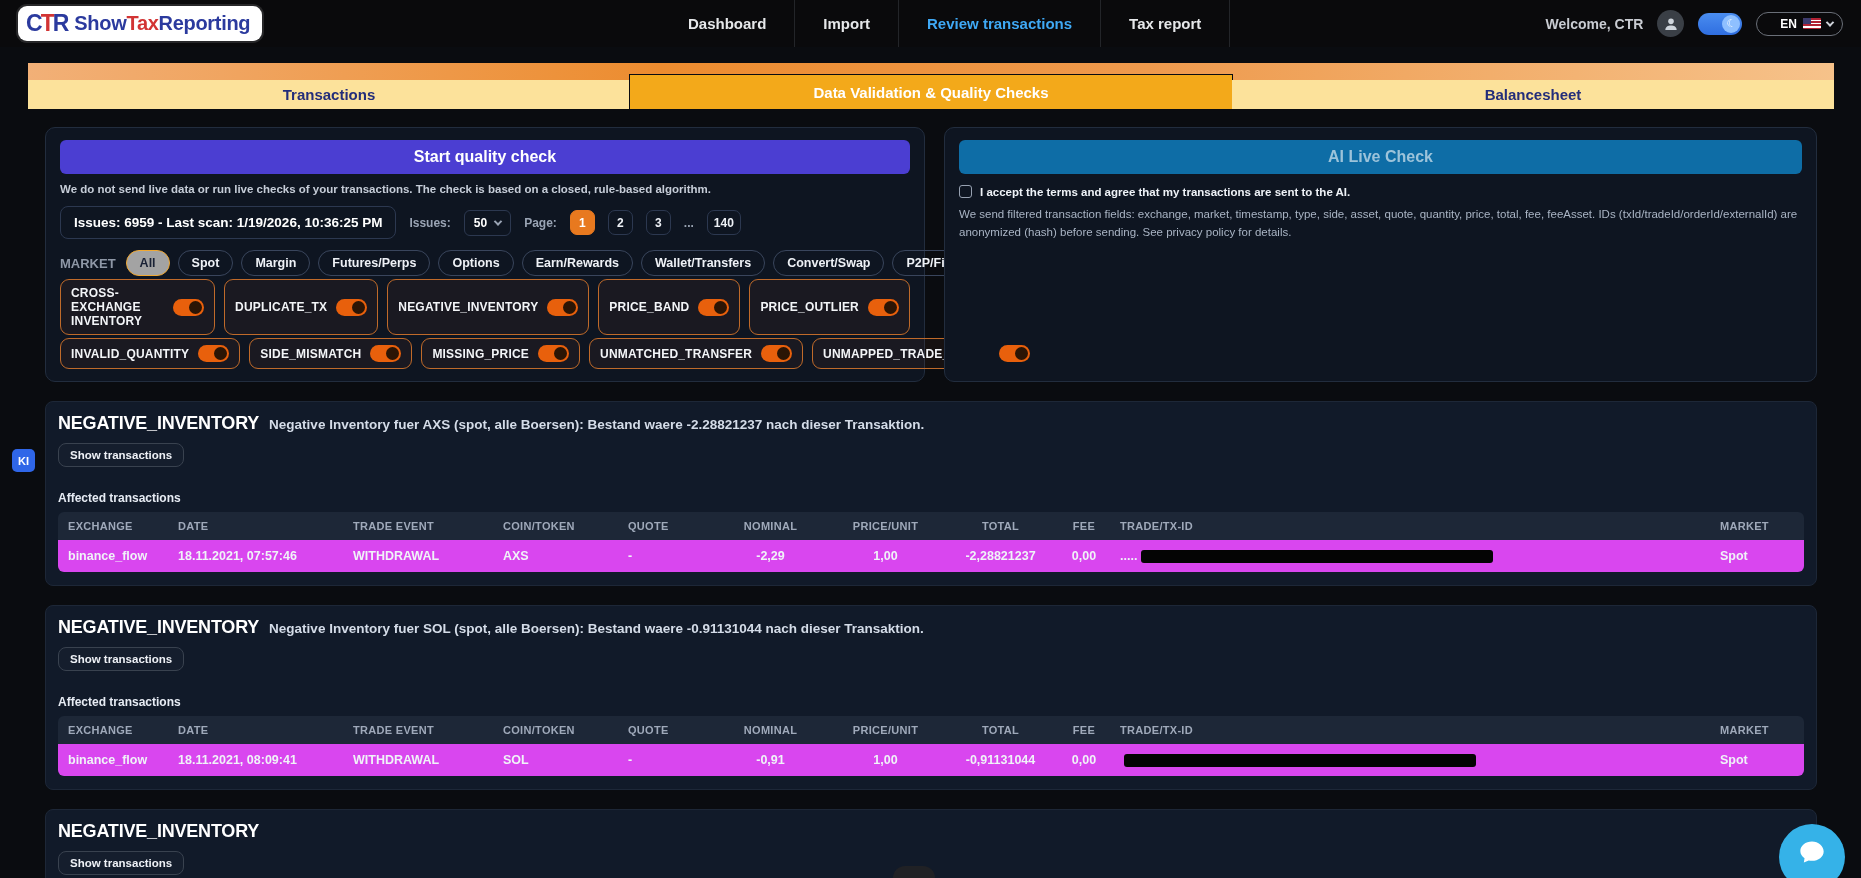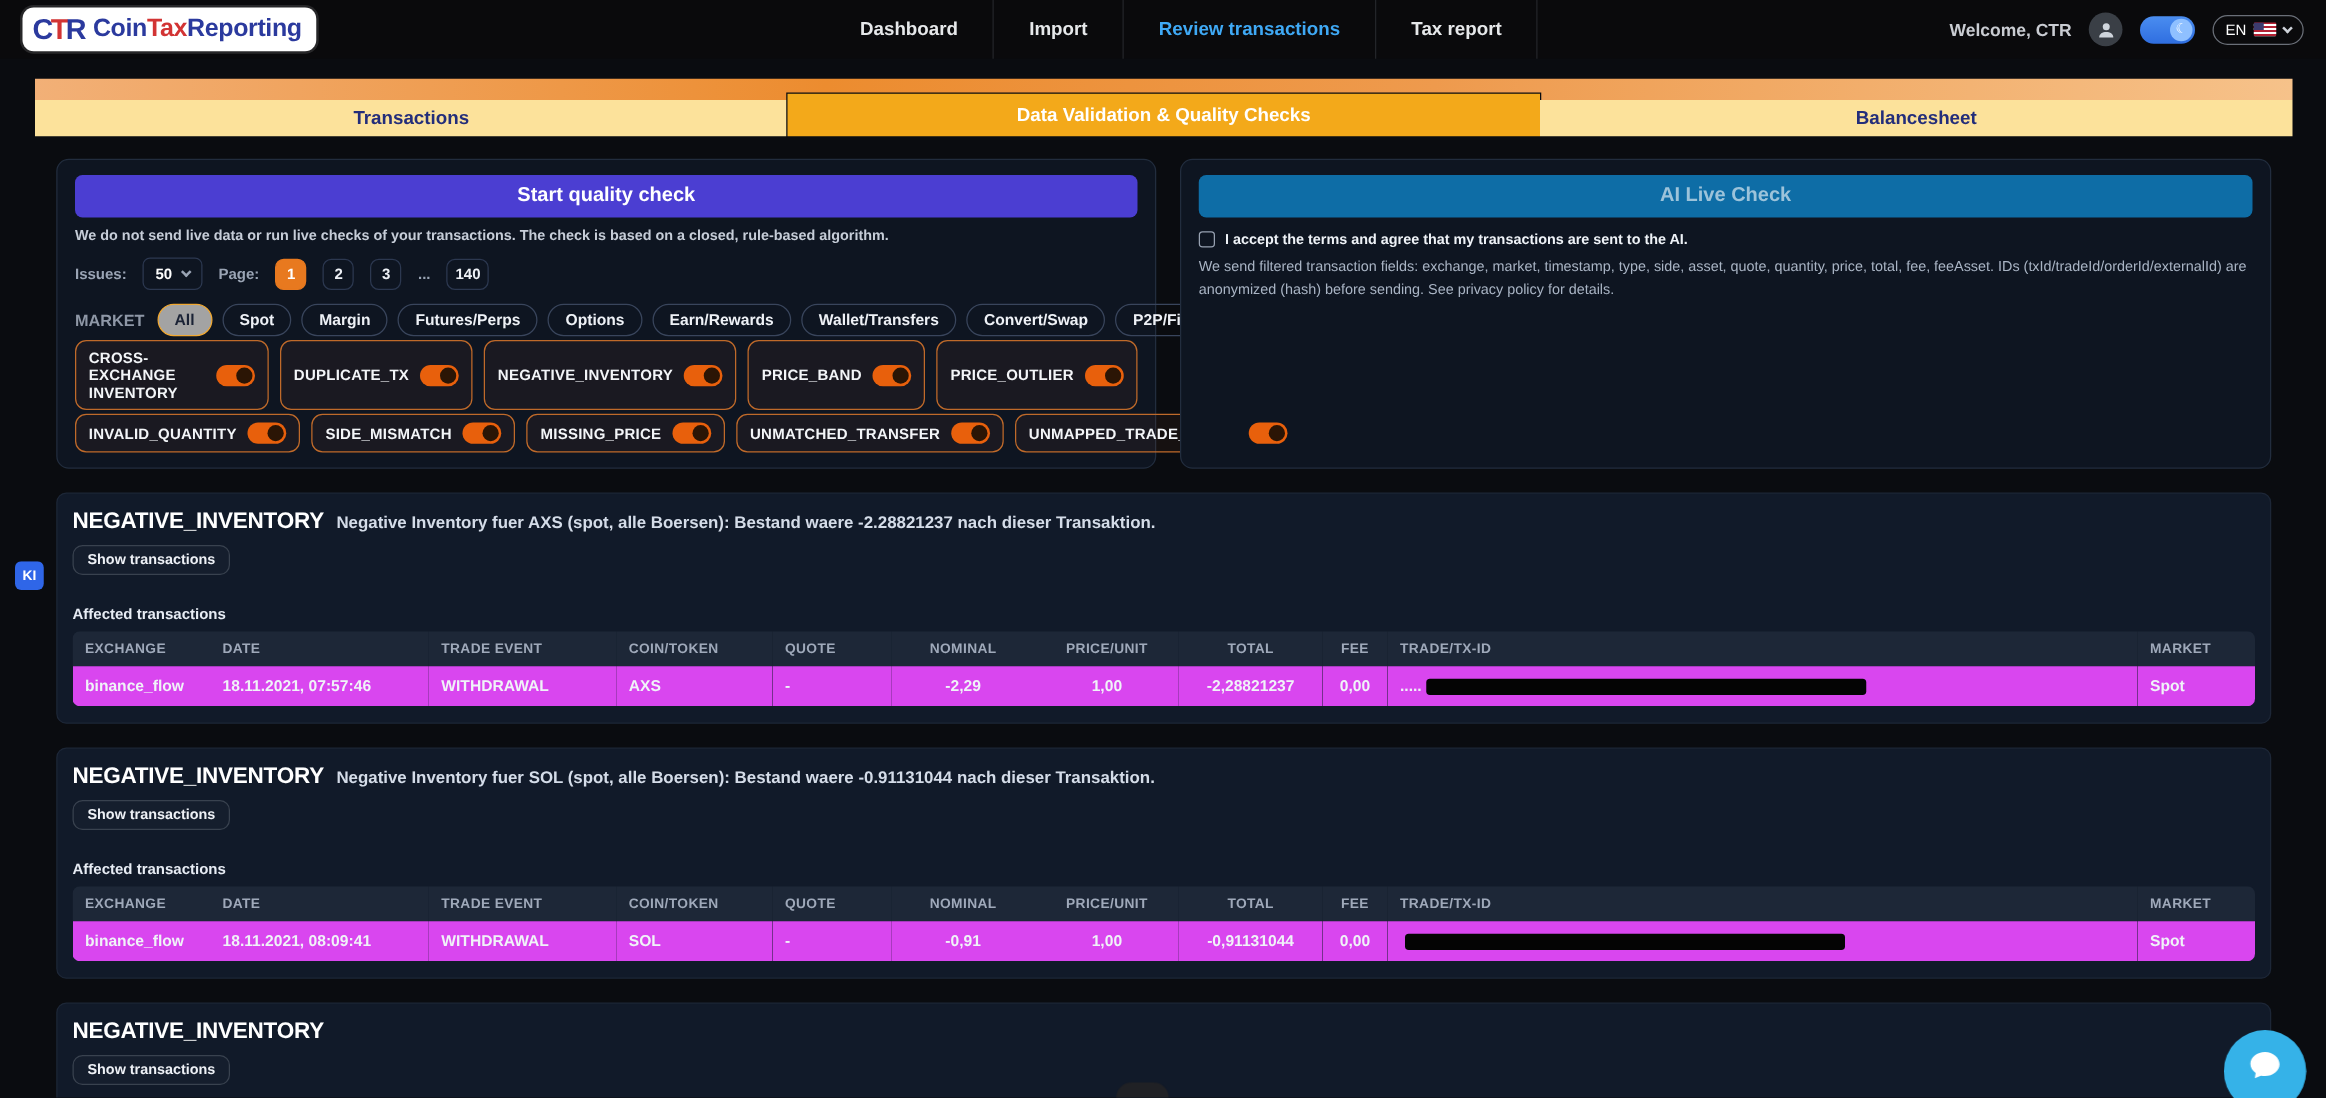--- a/index.html
+++ b/index.html
@@ -18,21 +18,21 @@
   .nav-item { display:flex; align-items:center; padding:0 28px; color:#e6e8ea; font-weight:bold; font-size:15px; border-left:1px solid #232529; cursor:pointer; }
   .nav-item:first-child { border-left:none; }
   .nav-item:last-child { border-right:1px solid #232529; }
   .nav-item.active { color:#3fa9f5; }
   .nav-right { margin-left:auto; display:flex; align-items:center; gap:14px; }
   .welcome { color:#c9ccd2; font-weight:bold; font-size:14px; }
   .avatar { width:27px; height:27px; border-radius:50%; background:#3a3f46; display:flex; align-items:center; justify-content:center; cursor:pointer; }
   .theme-toggle { width:44px; height:22px; border-radius:12px; background:linear-gradient(180deg,#4a8df0,#2f6ee0); position:relative; cursor:pointer; }
   .theme-knob { position:absolute; right:2px; top:2px; width:18px; height:18px; border-radius:50%; background:#8fc0ff; display:flex; align-items:center; justify-content:center; color:#fff; font-size:11px; line-height:1; }
   .lang-select { border:1px solid #6a6f78; border-radius:14px; padding:4px 9px; display:flex; align-items:center; gap:6px; cursor:pointer; }
-  .lang-label { color:#fff; font-weight:normal; font-size:12px; }
+  .lang-label { color:#fff; font-weight:bold; font-size:12px;margin-left:14px; }
   .flag { width:18px; height:11px; position:relative; background:repeating-linear-gradient(180deg,#b22234 0 1.6px,#ffffff 1.6px 3.2px); border-radius:1px; overflow:hidden; }
   .flag .canton { position:absolute; left:0; top:0; width:8px; height:6px; background:#3c3b6e; }
   .chev { width:6px; height:6px; border-right:2px solid #cfd3da; border-bottom:2px solid #cfd3da; transform:rotate(45deg) translate(-1px,-1px); }
 
   
   .page { padding:16px 27px 0 28px; }
   .grad-strip { height:17px; background:linear-gradient(90deg,#f2b077 0%,#ec8c2f 35%,#ee9a4d 62%,#f6c28a 100%); }
   .tabs { display:flex; }
   .tab { flex:1; height:29px; display:flex; align-items:center; justify-content:center; font-weight:bold; font-size:15px; background:#fce29b; color:#232d7a; cursor:pointer; }
   .tab.active { background:#f3a91a; color:#ffffff; height:34px; margin-top:-5px; box-shadow:0 0 0 1px #0a0c10; }
@@ -93,21 +93,21 @@
   .ki-badge { position:fixed; left:12px; top:449px; width:23px; height:23px; border-radius:5px; background:#2f66e8; color:#fff; font-weight:bold; font-size:11px; display:flex; align-items:center; justify-content:center; cursor:pointer; z-index:20; }
   .chat-fab { position:fixed; right:16px; bottom:-12px; width:66px; height:66px; border-radius:50%; background:#35b2e8; display:flex; align-items:flex-start; justify-content:center; padding-top:14px; cursor:pointer; z-index:20; }
   .bottom-bump { position:fixed; left:893px; bottom:0; width:42px; height:12px; background:#202125; border-radius:20px 20px 0 0; z-index:15; }
 </style>
 </head>
 <body>
 
 <header class="navbar">
   <div class="logo-pill">
     <span class="logo-mono"><span class="c">C</span><span class="t">T</span><span class="r">R</span></span>
-    <span class="brand"><span class="b1">Coin</span><span class="b2">Tax</span><span class="b3">Reporting</span></span>
+    <span class="brand"><span class="b1">Show</span><span class="b2">Tax</span><span class="b3">Reporting</span></span>
   </div>
   <nav class="nav-items">
     <div class="nav-item">Dashboard</div>
     <div class="nav-item">Import</div>
     <div class="nav-item active">Review transactions</div>
     <div class="nav-item">Tax report</div>
   </nav>
   <div class="nav-right">
     <span class="welcome">Welcome, CTR</span>
     <div class="avatar">
@@ -138,20 +138,21 @@
   </div>
 
   <div class="content">
 
     <div class="panels-row">
 
       <section class="panel left">
         <button class="btn-primary">Start quality check</button>
         <div class="disclaimer">We do not send live data or run live checks of your transactions. The check is based on a closed, rule-based algorithm.</div>
         <div class="controls-row">
+          <div class="scan-box">Issues: 6959 - Last scan: 1/19/2026, 10:36:25 PM</div>
           <span class="small-label">Issues:</span>
           <div class="select-box">
             <span>50</span>
             <span class="chev"></span>
           </div>
           <span class="small-label">Page:</span>
           <button class="page-btn active">1</button>
           <button class="page-btn">2</button>
           <button class="page-btn">3</button>
           <span class="ellipsis">...</span>

